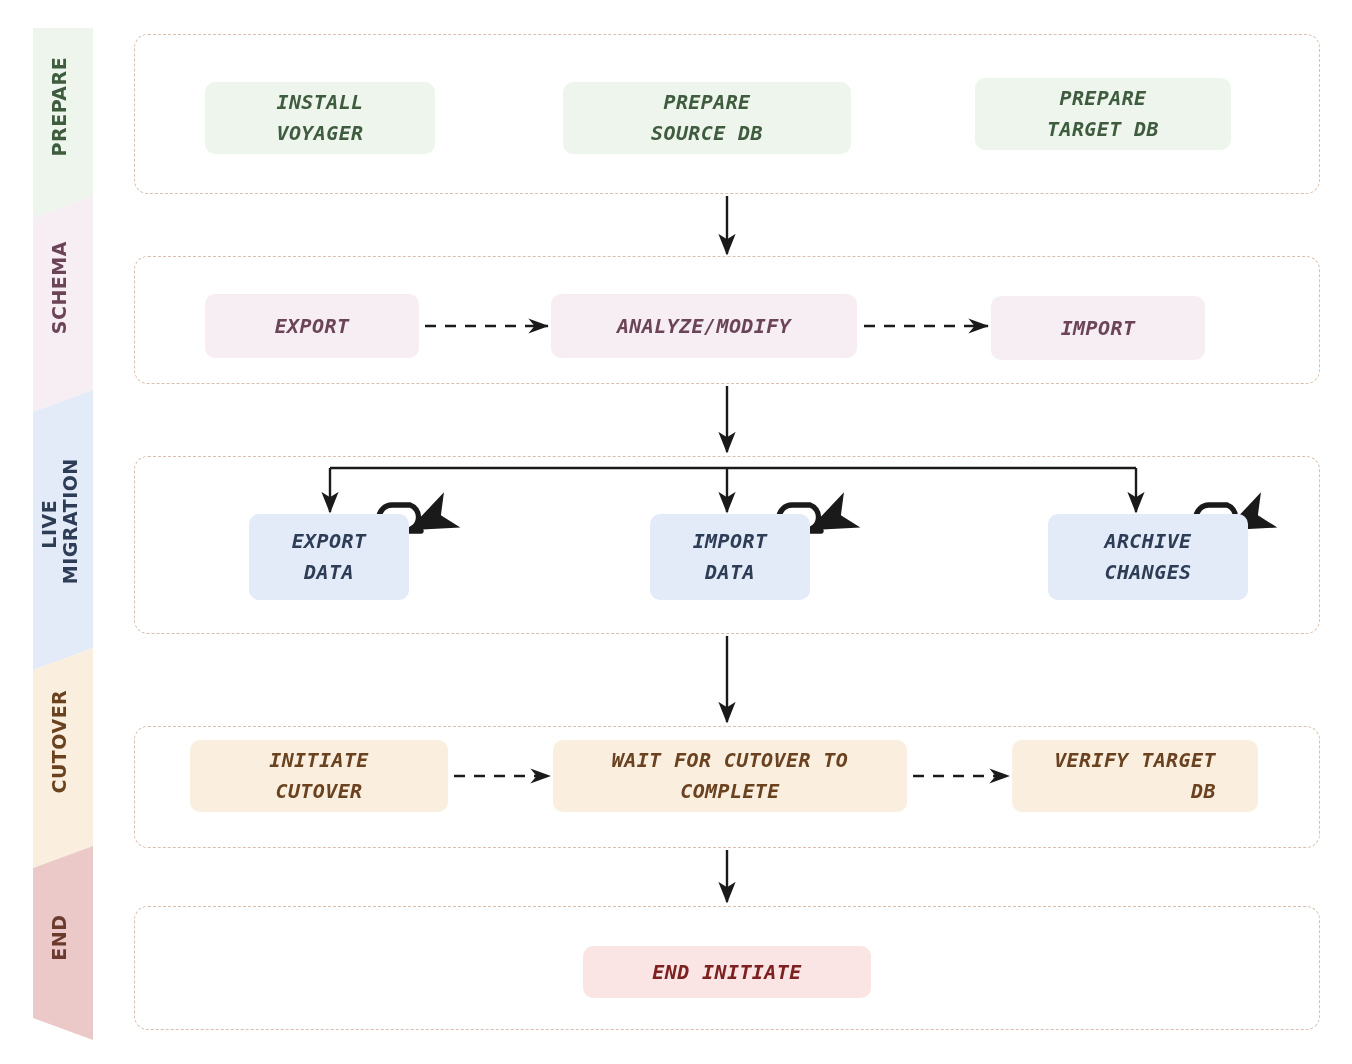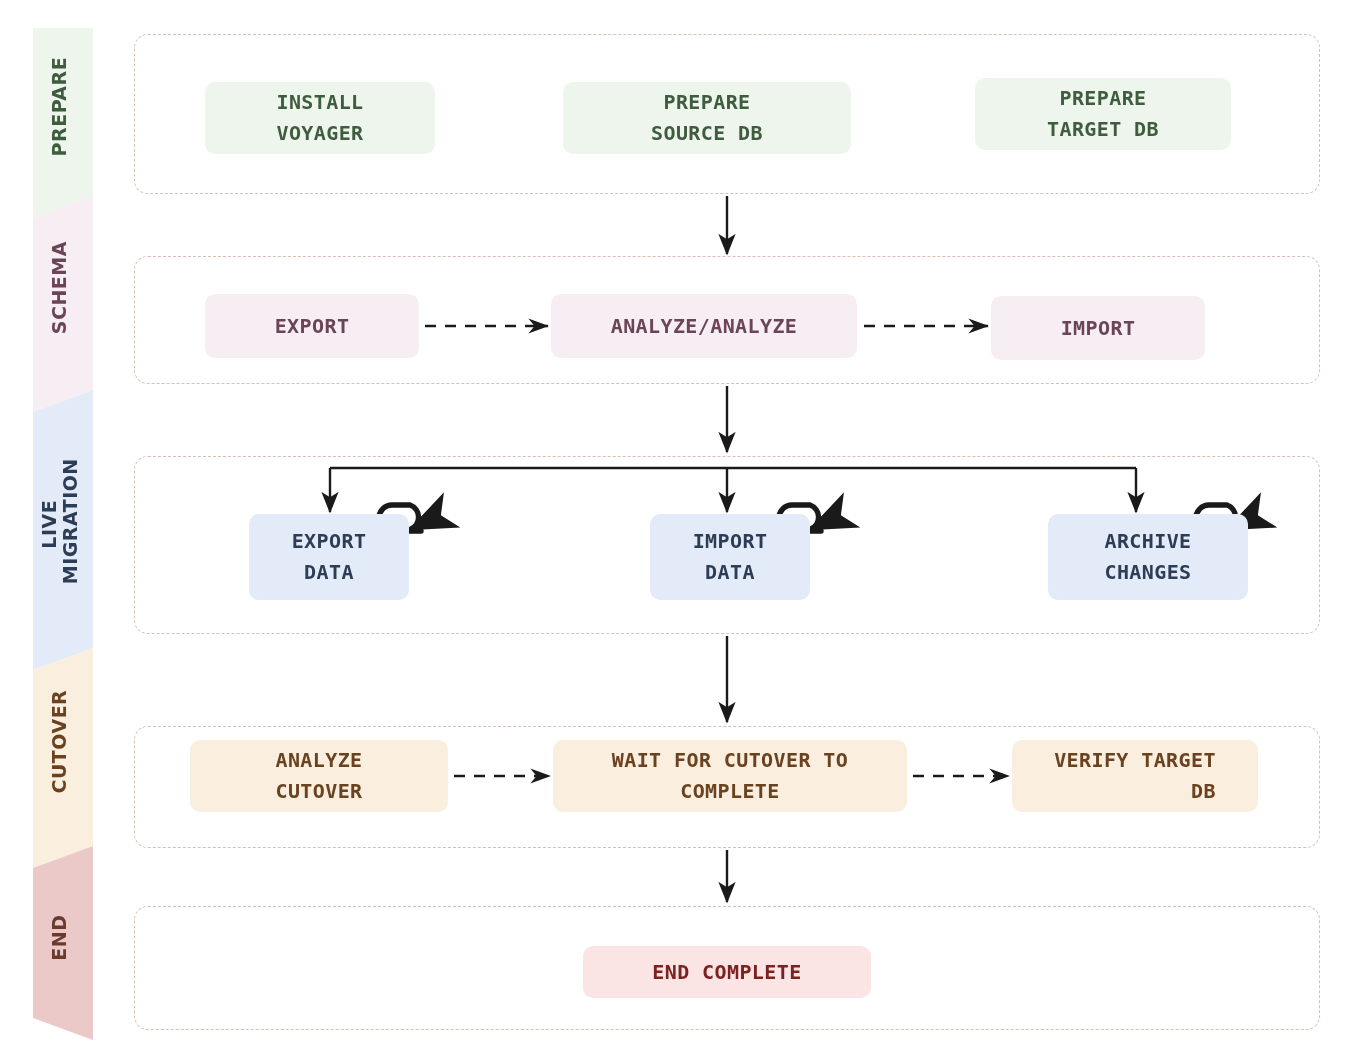--- a/index.html
+++ b/index.html
@@ -61,20 +61,21 @@
     justify-content: center;
     text-align: center;
     border-radius: 10px;
     font-family: "DejaVu Sans Mono", "Liberation Mono", monospace;
     font-weight: bold;
     font-size: 20px;
     line-height: 1.55;
     letter-spacing: 0.4px;
     white-space: pre-line;
     padding: 4px 3px;
+    font-style: italic;
   }
   .n-prepare { background: #edf5ed; color: #3f5c3f; }
   .n-schema  { background: #f6eef3; color: #6b4458; }
   .n-live    { background: #e4ebf8; color: #2e3d56; }
   .n-cutover { background: #faeedf; color: #6a4220; }
   .n-end     { background: #fbe4e4; color: #7c2020; }
 
   
   #wires {
     position: absolute;
@@ -144,30 +145,30 @@
   </svg>
 
   <div id="nodes">
       <div class="node n-prepare" style="left: 205px; top: 82px; width: 230px; height: 72px;"><span>INSTALL
 VOYAGER</span></div>
       <div class="node n-prepare" style="left: 563px; top: 82px; width: 288px; height: 72px;"><span>PREPARE
 SOURCE DB</span></div>
       <div class="node n-prepare" style="left: 975px; top: 78px; width: 256px; height: 72px;"><span>PREPARE
 TARGET DB</span></div>
       <div class="node n-schema" style="left: 205px; top: 294px; width: 214px; height: 64px;"><span>EXPORT</span></div>
-      <div class="node n-schema" style="left: 551px; top: 294px; width: 306px; height: 64px;"><span>ANALYZE/ANALYZE</span></div>
+      <div class="node n-schema" style="left: 551px; top: 294px; width: 306px; height: 64px;"><span>ANALYZE/MODIFY</span></div>
       <div class="node n-schema" style="left: 991px; top: 296px; width: 214px; height: 64px;"><span>IMPORT</span></div>
       <div class="node n-live" style="left: 249px; top: 514px; width: 160px; height: 86px;"><span>EXPORT
 DATA</span></div>
       <div class="node n-live" style="left: 650px; top: 514px; width: 160px; height: 86px;"><span>IMPORT
 DATA</span></div>
       <div class="node n-live" style="left: 1048px; top: 514px; width: 200px; height: 86px;"><span>ARCHIVE
 CHANGES</span></div>
-      <div class="node n-cutover" style="left: 190px; top: 740px; width: 258px; height: 72px;"><span>ANALYZE
+      <div class="node n-cutover" style="left: 190px; top: 740px; width: 258px; height: 72px;"><span>INITIATE
 CUTOVER</span></div>
       <div class="node n-cutover" style="left: 553px; top: 740px; width: 354px; height: 72px;"><span>WAIT FOR CUTOVER TO
 COMPLETE</span></div>
       <div class="node n-cutover" style="left: 1012px; top: 740px; width: 246px; height: 72px; text-align: right;"><span>VERIFY TARGET
 DB</span></div>
-      <div class="node n-end" style="left: 583px; top: 946px; width: 288px; height: 52px;"><span>END COMPLETE</span></div>
+      <div class="node n-end" style="left: 583px; top: 946px; width: 288px; height: 52px;"><span>END INITIATE</span></div>
     </div>
 
 </div>
 
 </body></html>

